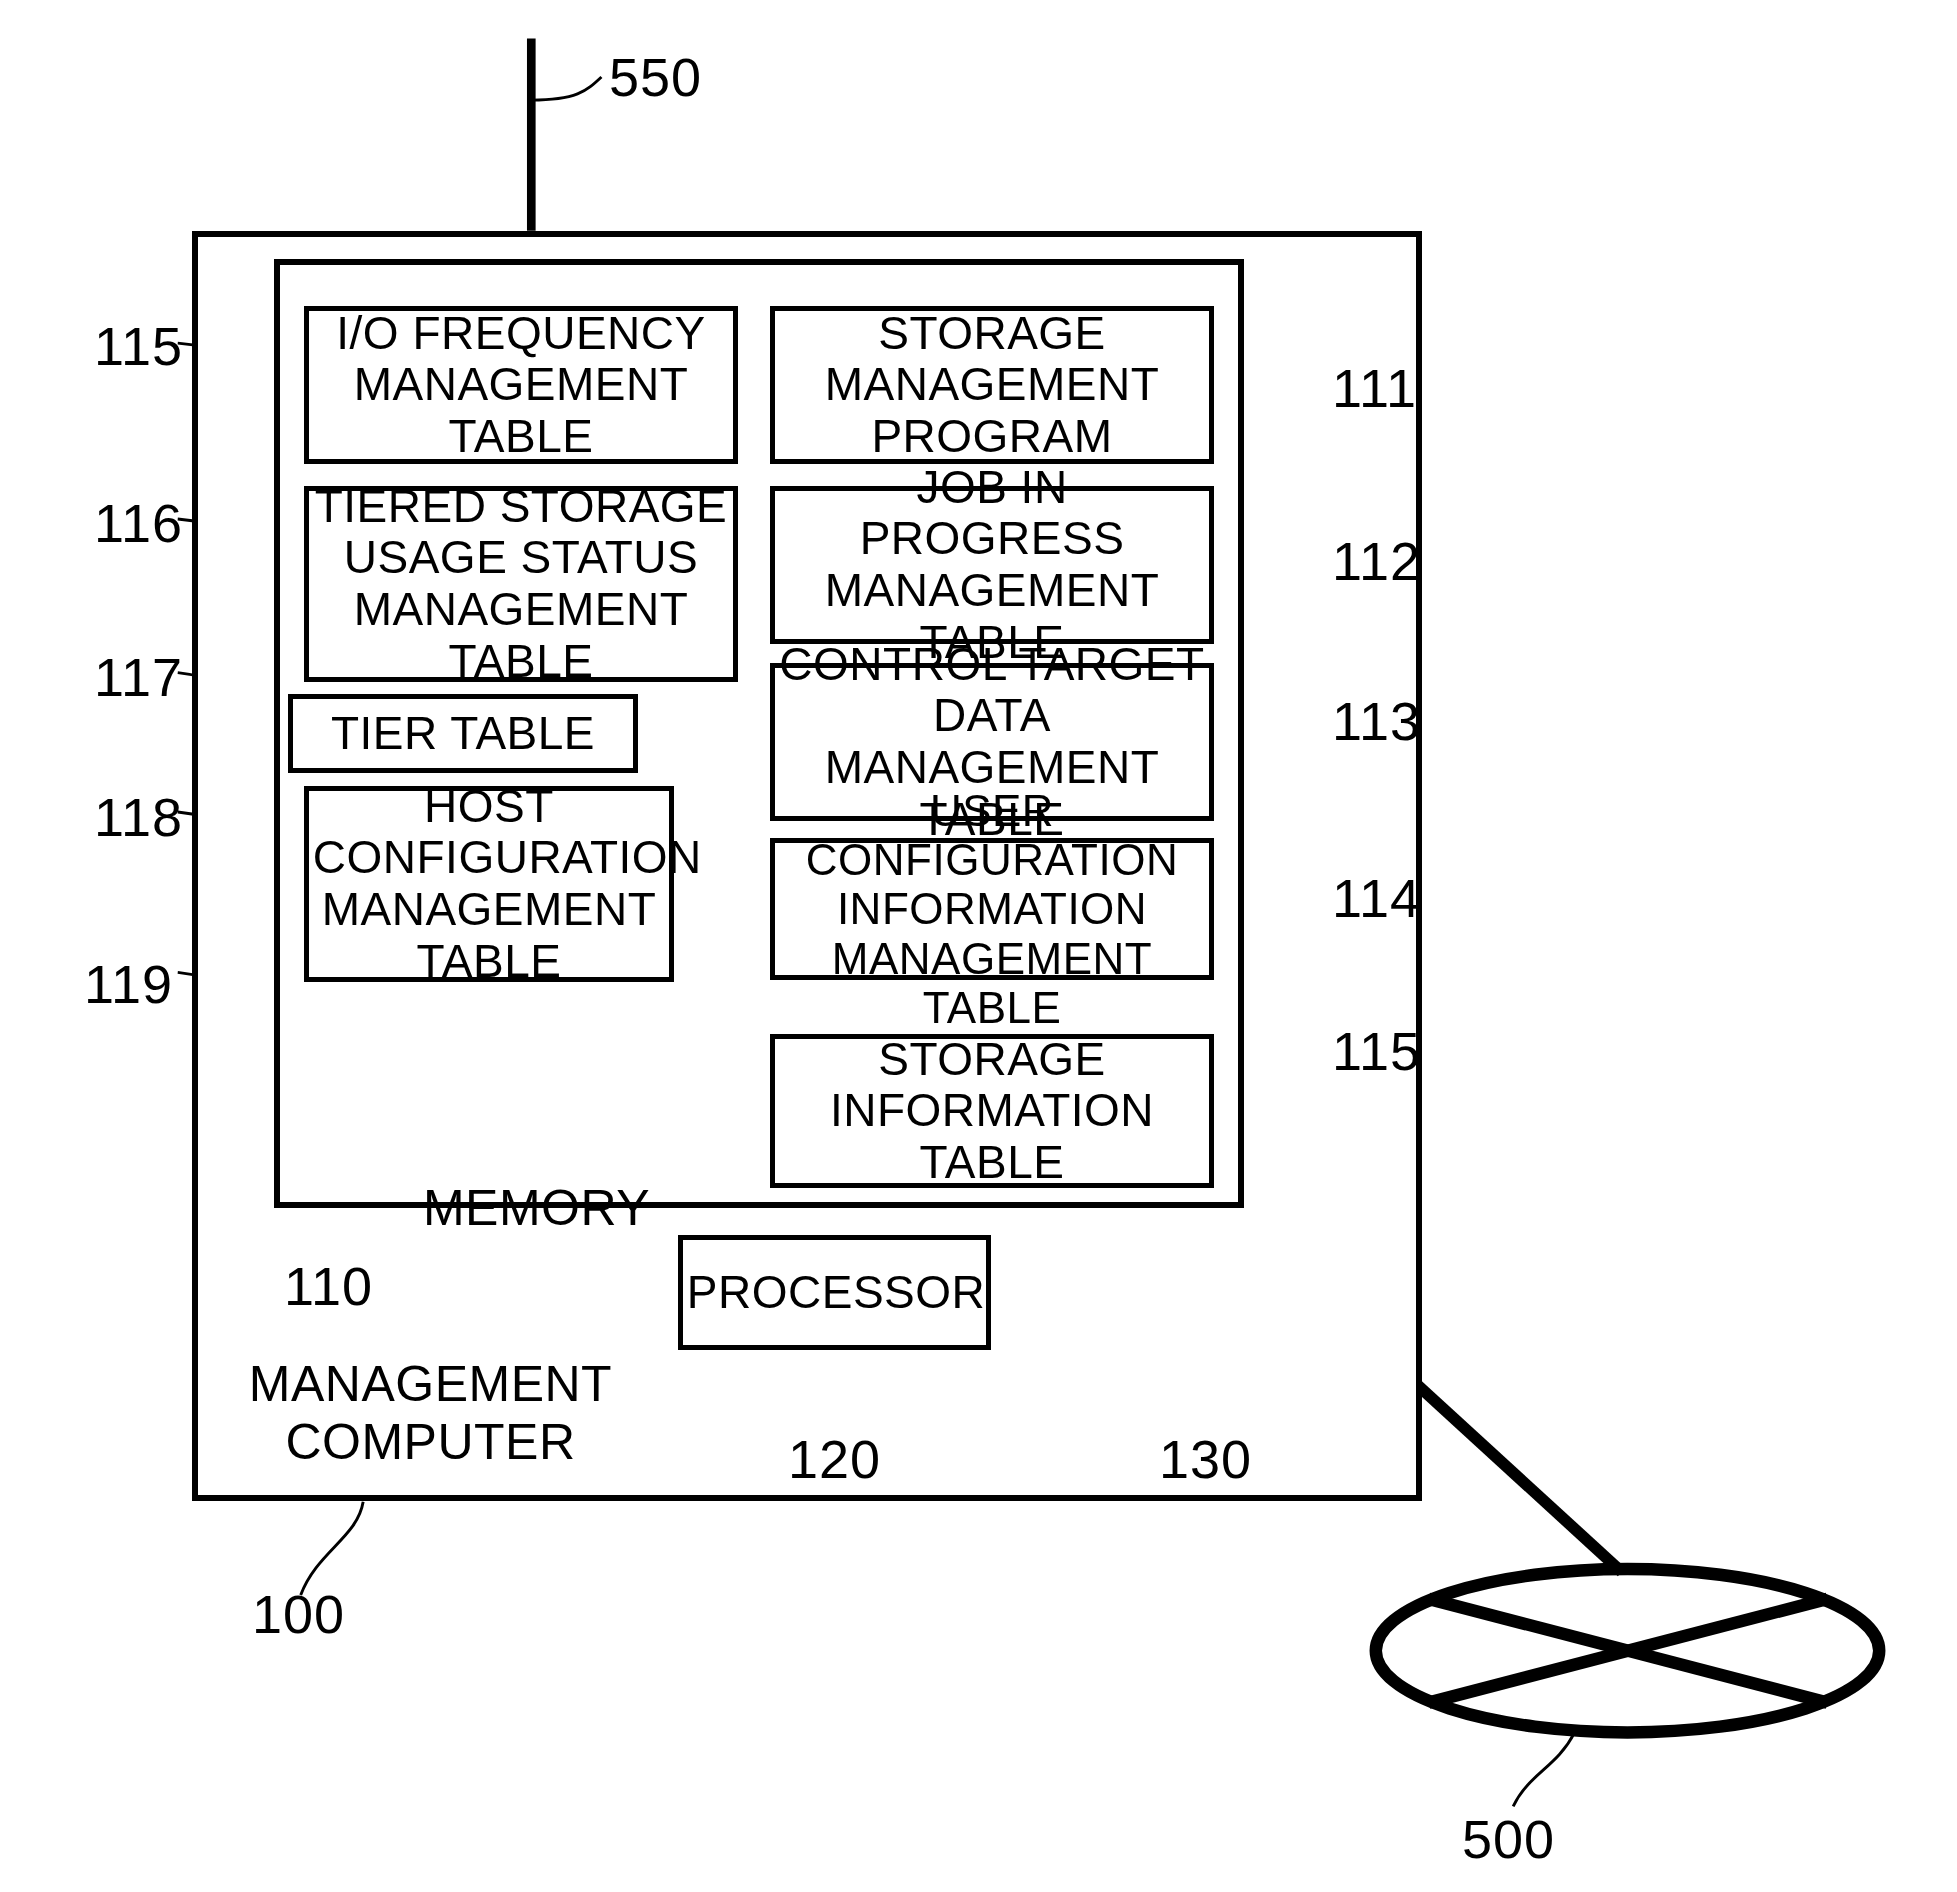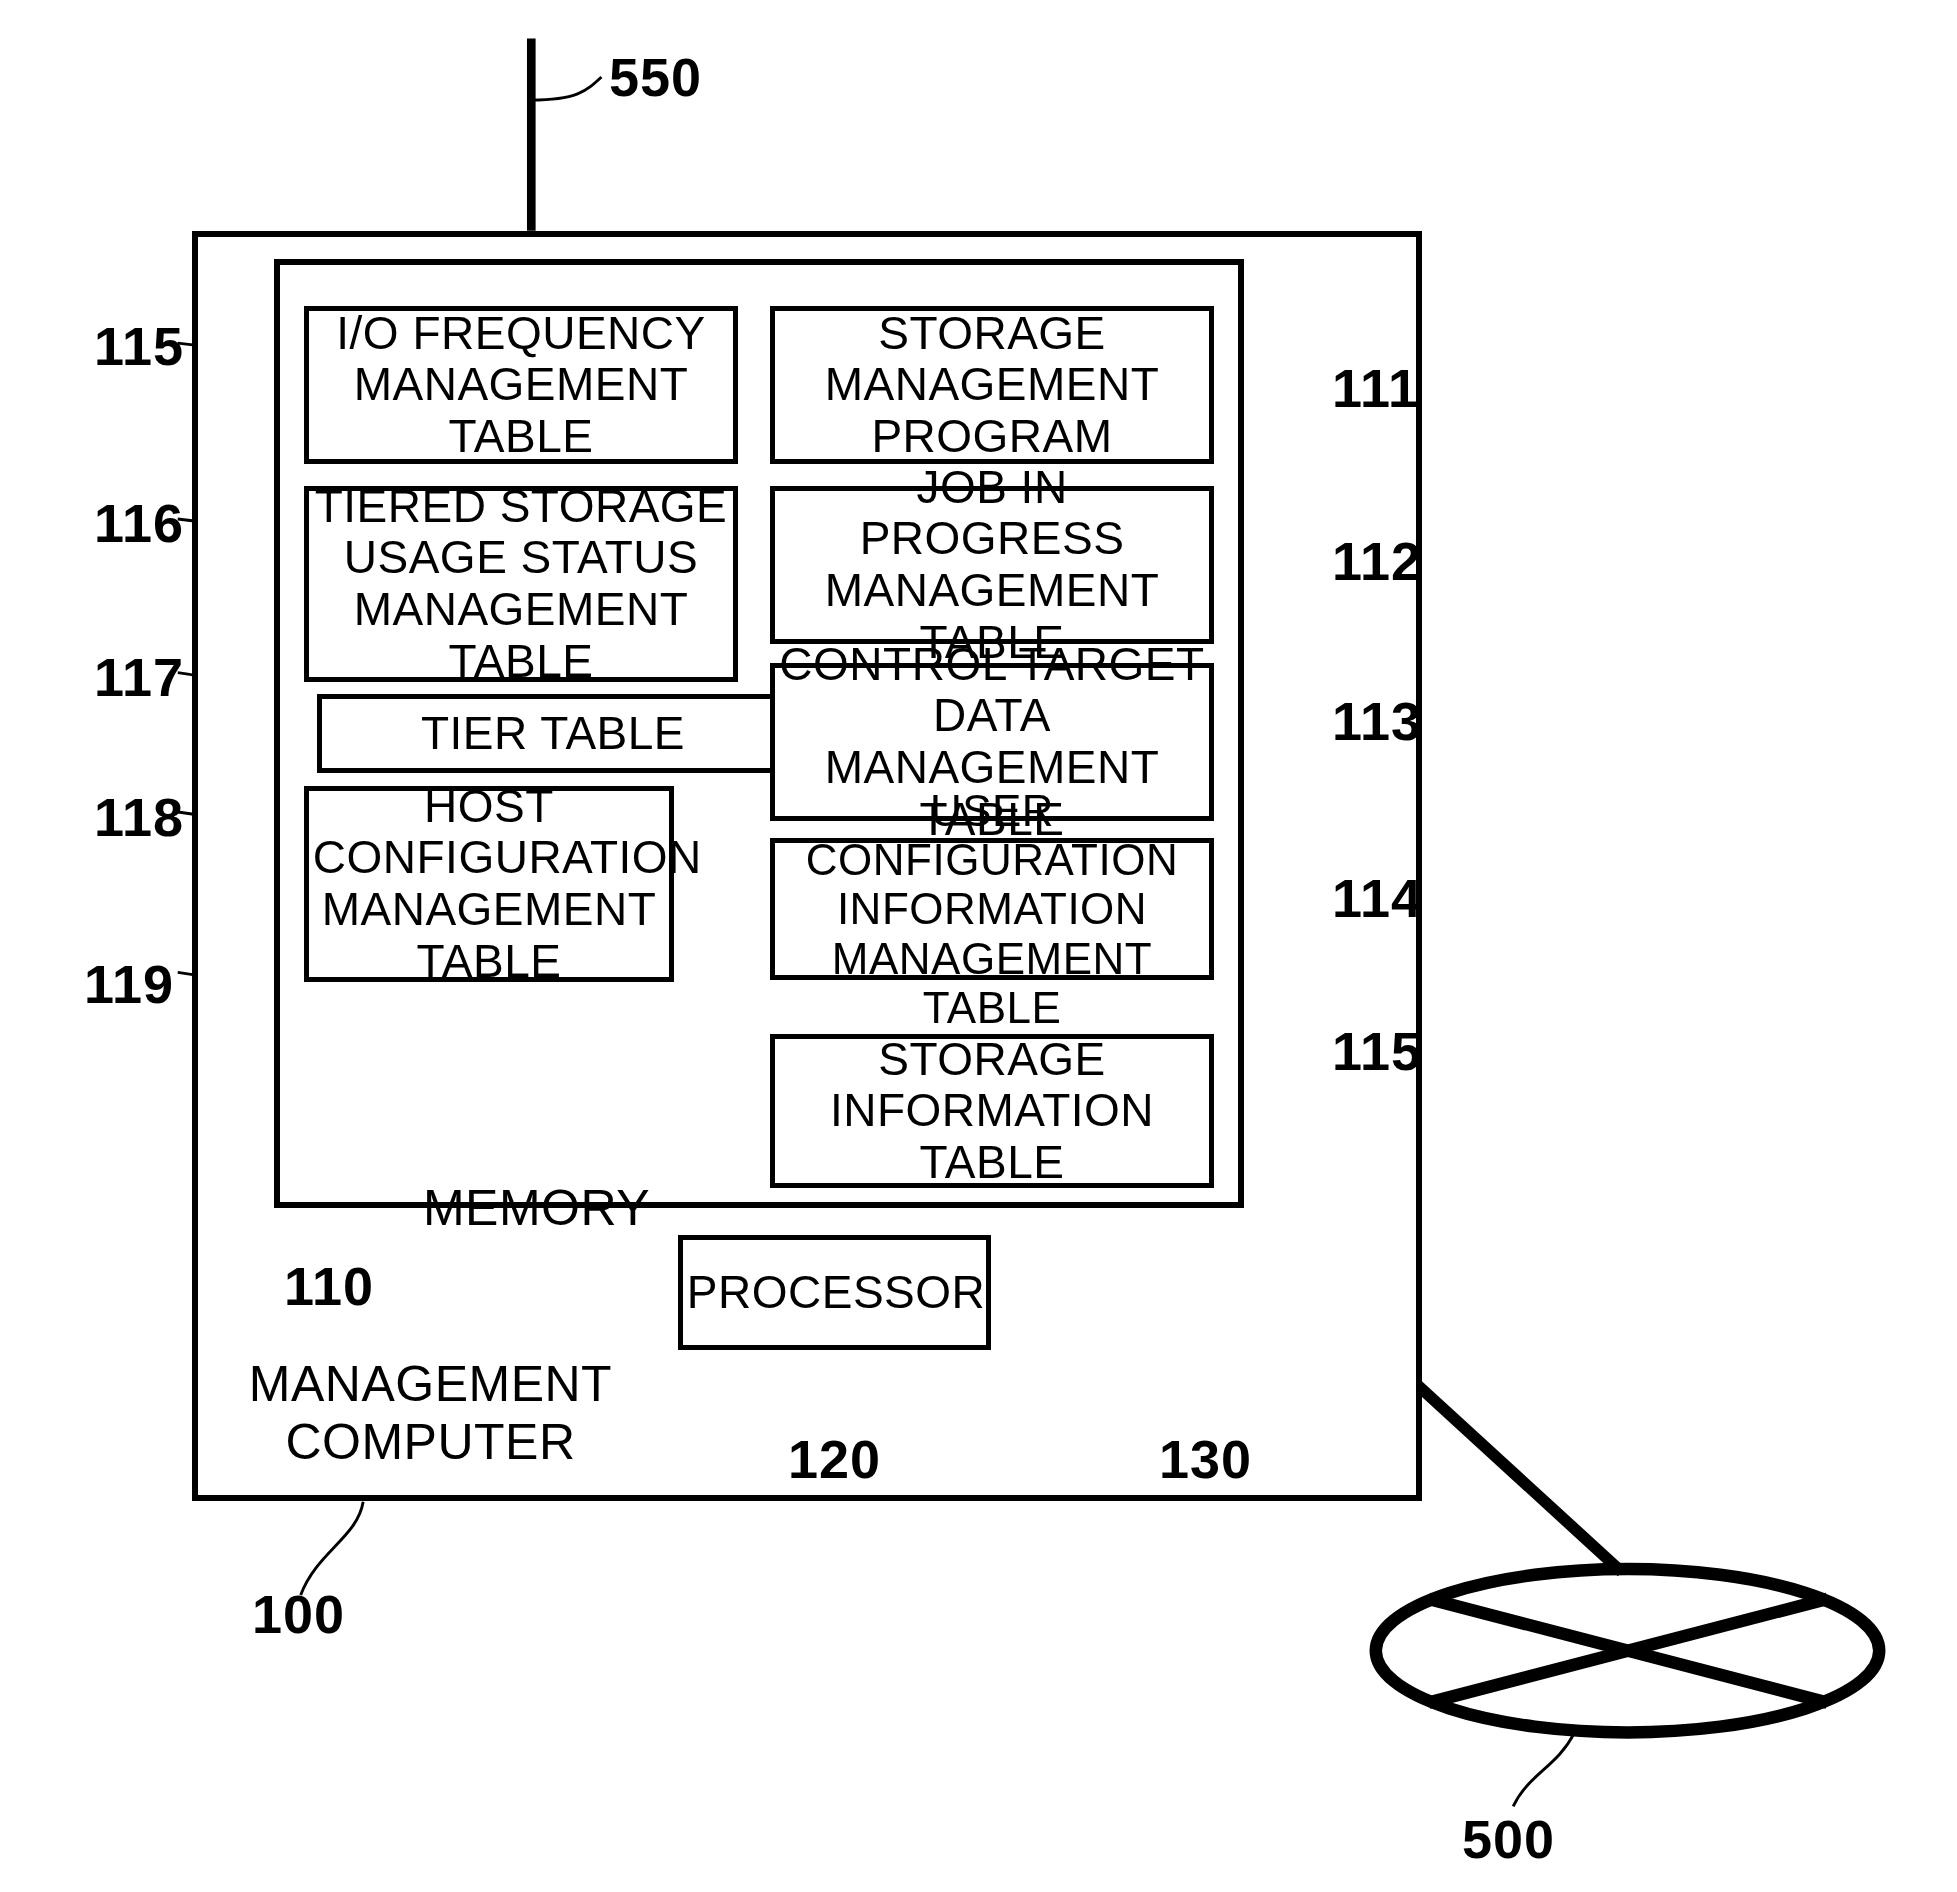--- a/index.html
+++ b/index.html
@@ -64,21 +64,21 @@
     letter-spacing: 0.5px;
   }
   .refnum {
     position: absolute;
     white-space: pre;
     letter-spacing: 1px;
   }
   .f46 { font-size: 44px; }
   .f48 { font-size: 46px; }
   .f52 { font-size: 50px; }
-  .f56 { font-size: 54px; font-weight: bold; }
+  .f56 { font-size: 54px; }
 </style>
 </head>
 <body>
 
 <div id="stage">
 
   <svg class="layer" viewBox="0 0 2038 1970" xmlns="http://www.w3.org/2000/svg">
 
     <line x1="553" y1="40" x2="553" y2="240" stroke="#000" stroke-width="9"></line>
     <path d="M553 104 C 600 104, 610 95, 626 80" fill="none" stroke="#000" stroke-width="3"></path>
@@ -116,21 +116,21 @@
   <div class="mem-frame" style="left:274px; top:259px; width:970px; height:949px;"></div>
 
   <div class="box f48" style="left:304px; top:306px; width:434px; height:158px;">
     <span>I/O FREQUENCY<br>MANAGEMENT<br>TABLE</span>
   </div>
 
   <div class="box f48" style="left:304px; top:486px; width:434px; height:196px;">
     <span>TIERED STORAGE<br>USAGE STATUS<br>MANAGEMENT<br>TABLE</span>
   </div>
 
-  <div class="box f48" style="left:317px; top:694px; width:472px; height:79px;">
+  <div class="box f48" style="left:288px; top:694px; width:350px; height:79px;">
     <span>TIER TABLE</span>
   </div>
 
   <div class="box f48" style="left:304px; top:786px; width:370px; height:196px;">
     <span>HOST<br>CONFIGURATION<br>MANAGEMENT<br>TABLE</span>
   </div>
 
 
   <div class="box f48" style="left:770px; top:306px; width:444px; height:158px;">
     <span>STORAGE<br>MANAGEMENT<br>PROGRAM</span>

